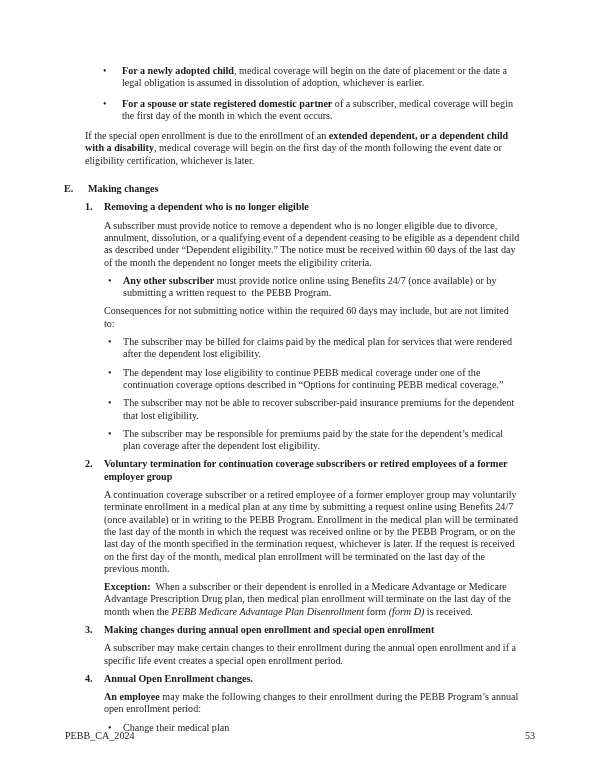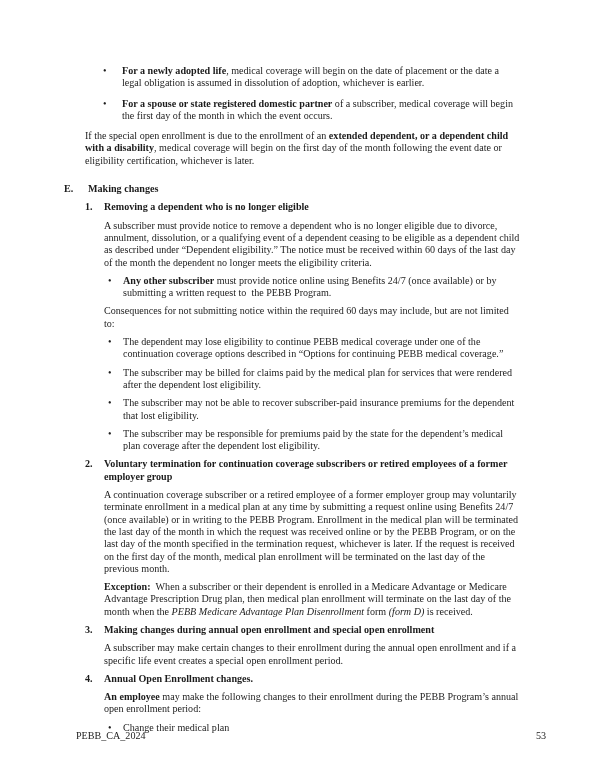--- a/index.html
+++ b/index.html
@@ -22,31 +22,31 @@
   .sec .lbl{flex:none;width:24px;}
   
   .item{display:flex;margin:6px 0 0 85px;}
   .item .num{flex:none;width:19px;font-weight:bold;}
   .ibody{width:417px;}
   .ititle{font-weight:bold;}
   .blk{margin-top:6px;}
   .bul2{display:flex;margin:6px 0 0 4px;}
   .bul2 .mk{flex:none;width:15px;}
   .bul2 .tx{flex:1;}
-  .footer{position:absolute;top:730px;left:76px;width:470px;display:flex;justify-content:space-between;}
+  .footer{position:absolute;top:730px;left:65px;width:470px;display:flex;justify-content:space-between;}
 </style>
 </head>
 <body>
 
 <div class="page">
   <div class="content">
 
     <div class="bul1">
       <span class="mk"></span>
-      <div class="tx"><span class="b">For a newly adopted life</span><span>, medical coverage will begin on the date of placement or the date a legal obligation is assumed in dissolution of adoption, whichever is earlier.</span></div>
+      <div class="tx"><span class="b">For a newly adopted child</span><span>, medical coverage will begin on the date of placement or the date a legal obligation is assumed in dissolution of adoption, whichever is earlier.</span></div>
     </div>
     <div class="bul1">
       <span class="mk"></span>
       <div class="tx"><span class="b">For a spouse or state registered domestic partner</span><span> of a subscriber, medical coverage will begin the first day of the month in which the event occurs.</span></div>
     </div>
     <div class="intro-p"><span>If the special open enrollment is due to the enrollment of an </span><span class="b">extended dependent, or a dependent child with a disability</span><span>, medical coverage will begin on the first day of the month following the event date or eligibility certification, whichever is later.</span></div>
 
     <div class="sec">
       <span class="lbl">E.</span>
       <span>Making changes</span>
@@ -57,25 +57,25 @@
       <div class="ibody">
         <div class="ititle">Removing a dependent who is no longer eligible</div>
         <div class="blk"><span>A subscriber must provide notice to remove a dependent who is no longer eligible due to divorce, annulment, dissolution, or a qualifying event of a dependent ceasing to be eligible as a dependent child as described under “Dependent eligibility.” The notice must be received within 60 days of the last day of the month the dependent no longer meets the eligibility criteria.</span></div>
         <div class="bul2 blk">
           <span class="mk"></span>
           <div class="tx"><span class="b">Any other subscriber</span><span> must provide notice online using Benefits 24/7 (once available) or by submitting a written request to &nbsp;the PEBB Program.</span></div>
         </div>
         <div class="blk"><span>Consequences for not submitting notice within the required 60 days may include, but are not limited to:</span></div>
         <div class="bul2 blk">
           <span class="mk"></span>
-          <div class="tx"><span>The dependent may lose eligibility to continue PEBB medical coverage under one of the continuation coverage options described in “Options for continuing PEBB medical coverage.”</span></div>
+          <div class="tx"><span>The subscriber may be billed for claims paid by the medical plan for services that were rendered after the dependent lost eligibility.</span></div>
         </div>
         <div class="bul2 blk">
           <span class="mk"></span>
-          <div class="tx"><span>The subscriber may be billed for claims paid by the medical plan for services that were rendered after the dependent lost eligibility.</span></div>
+          <div class="tx"><span>The dependent may lose eligibility to continue PEBB medical coverage under one of the continuation coverage options described in “Options for continuing PEBB medical coverage.”</span></div>
         </div>
         <div class="bul2 blk">
           <span class="mk"></span>
           <div class="tx"><span>The subscriber may not be able to recover subscriber-paid insurance premiums for the dependent that lost eligibility.</span></div>
         </div>
         <div class="bul2 blk">
           <span class="mk"></span>
           <div class="tx"><span>The subscriber may be responsible for premiums paid by the state for the dependent’s medical plan coverage after the dependent lost eligibility.</span></div>
         </div>
       </div>

